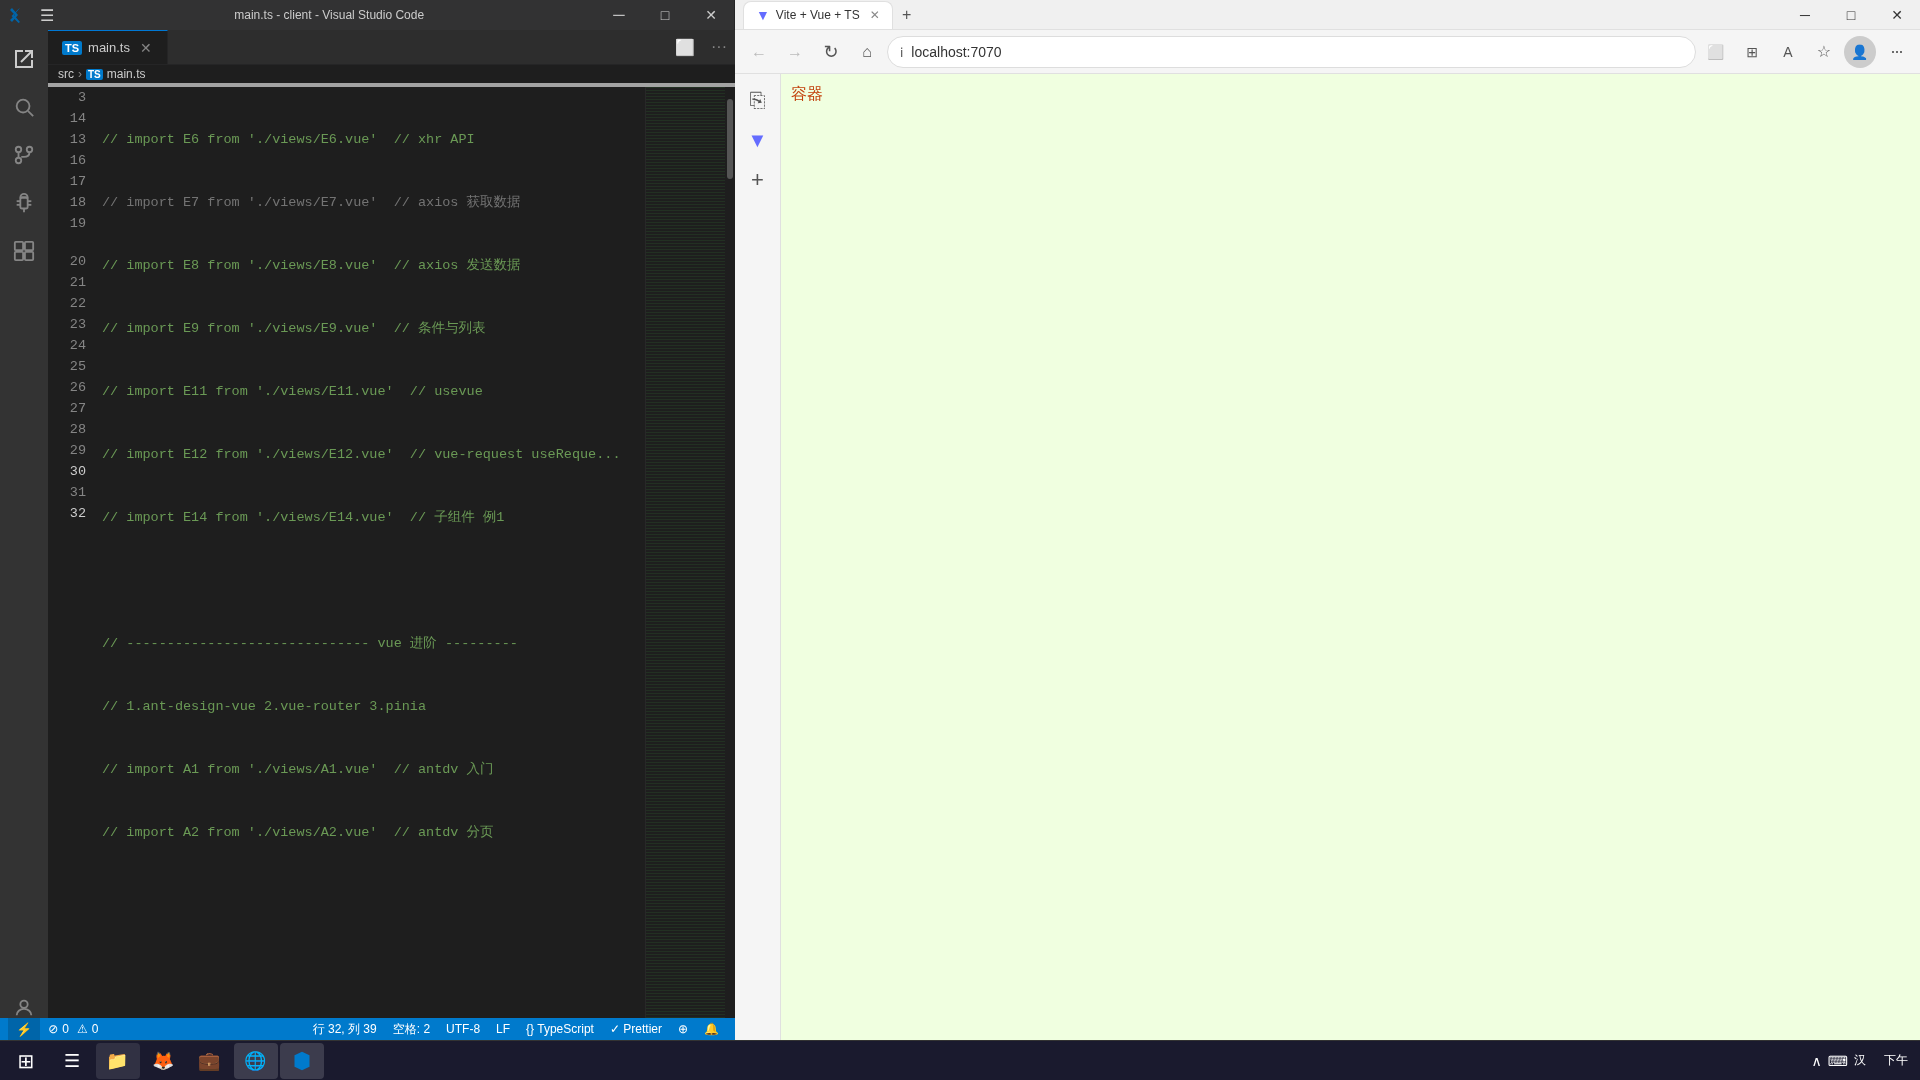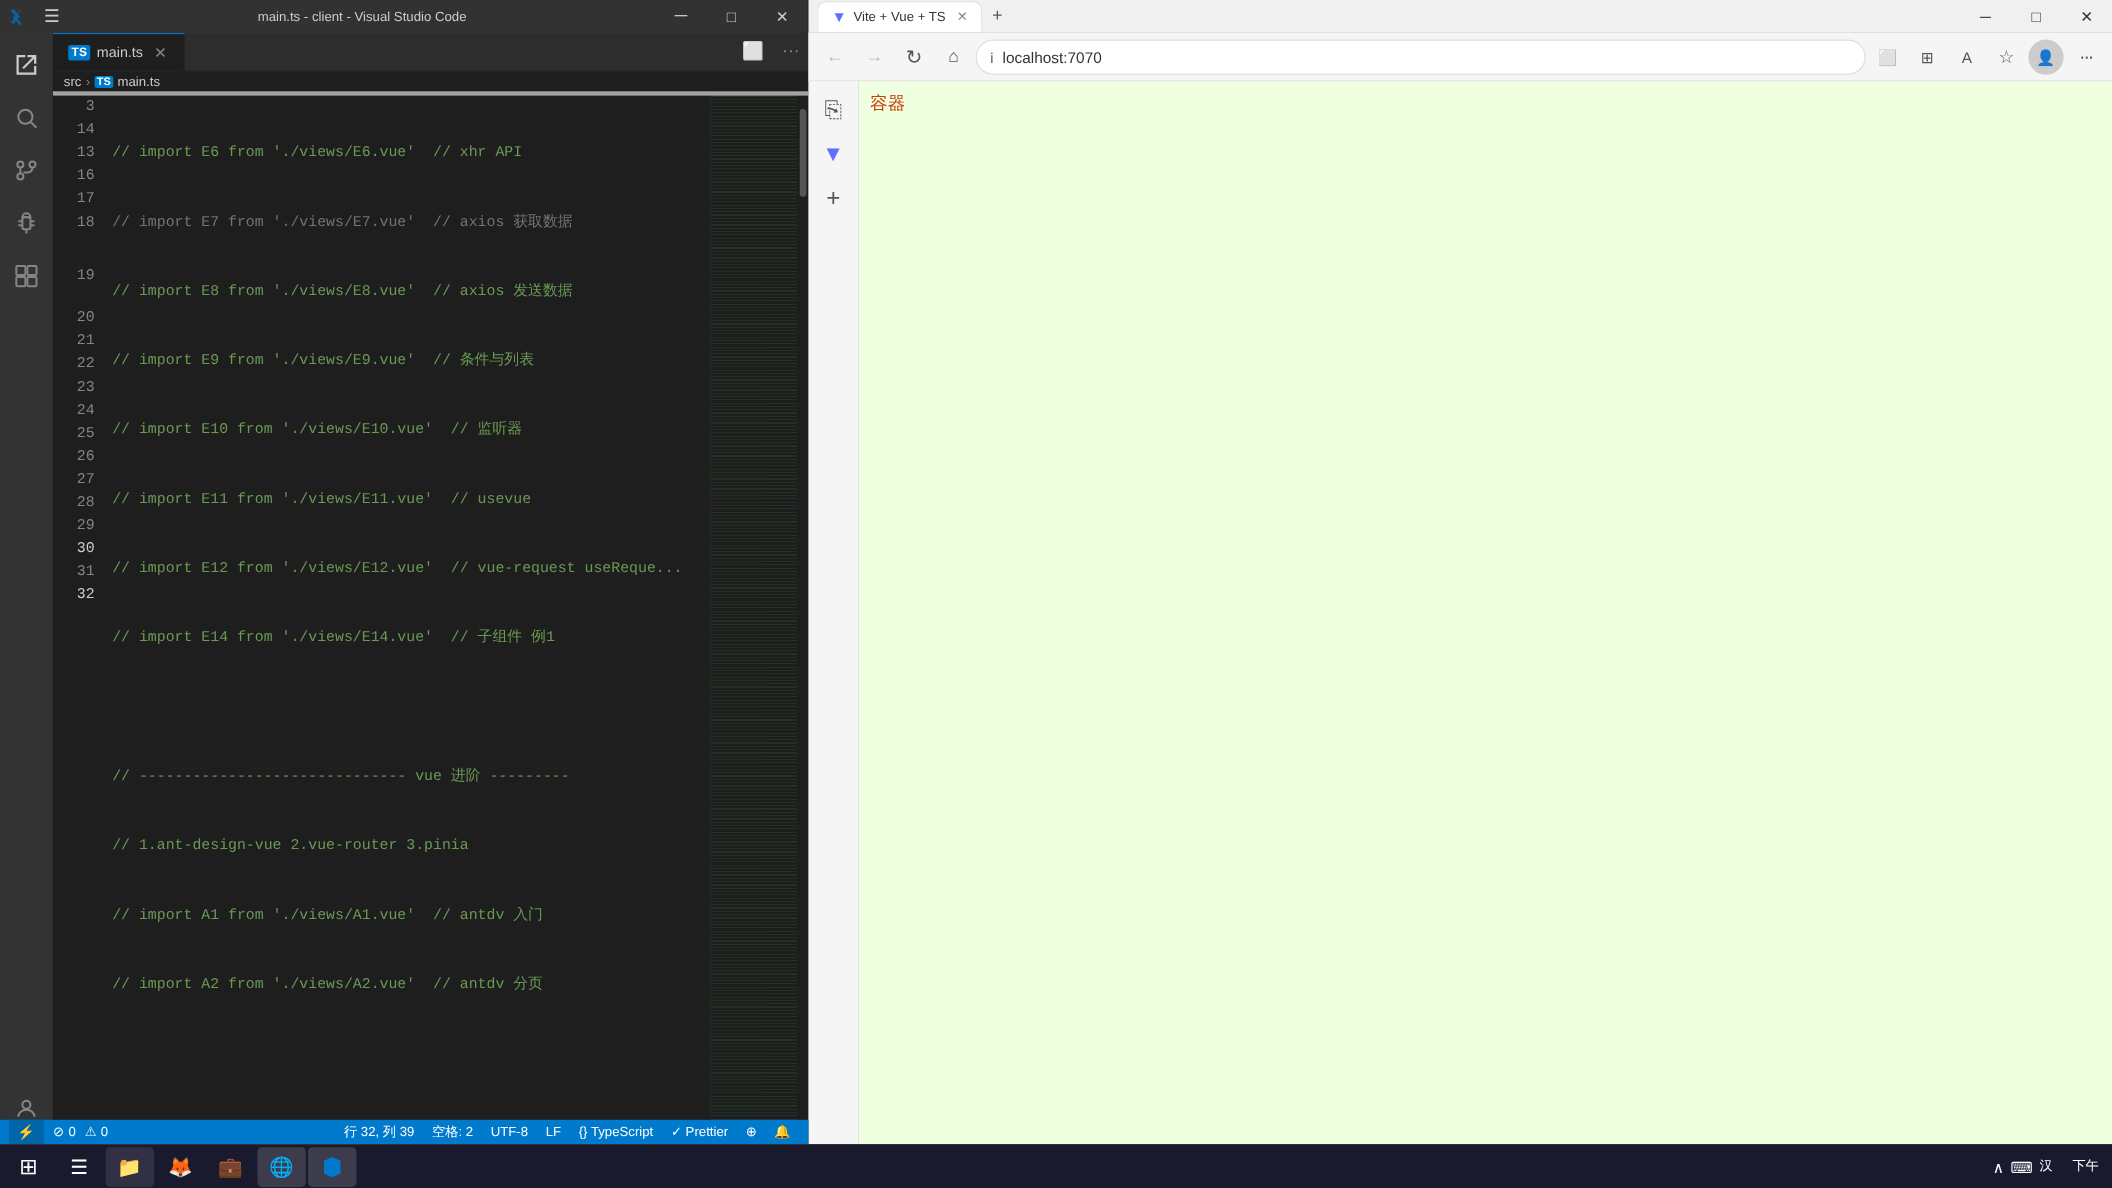--- a/index.html
+++ b/index.html
@@ -129,42 +129,41 @@
         <div style="display: flex; flex: 1; overflow: hidden;">
           <div style="flex: 1; overflow: auto; display: flex; background: #1e1e1e; font-family: Consolas, 'Courier New', monospace; font-size: 13.5px;">
 
             <div style="min-width: 46px; background: #1e1e1e; color: #858585; text-align: right; padding: 0 8px 0 0; user-select: none; line-height: 21px; flex-shrink: 0;">
               <div style="height:21px;">3</div>
               <div style="height:21px;">14</div>
               <div style="height:21px;">13</div>
               <div style="height:21px;">16</div>
               <div style="height:21px;">17</div>
               <div style="height:21px;">18</div>
-              <div style="height:21px;margin-top:28px;">19</div>
+              <div style="height:21px;">19</div>
               <div style="height:21px;margin-top:17px;">20</div>
               <div style="height:21px;">21</div>
               <div style="height:21px;">22</div>
               <div style="height:21px;">23</div>
               <div style="height:21px;">24</div>
               <div style="height:21px;">25</div>
               <div style="height:21px;">26</div>
               <div style="height:21px;">27</div>
               <div style="height:21px;">28</div>
               <div style="height:21px;">29</div>
               <div style="height:21px; color: #cccccc;">30</div>
               <div style="height:21px;">31</div>
               <div style="height:21px; color: #cccccc;">32</div>
             </div>
 
             <div style="flex: 1; padding-left: 8px; line-height: 21px; color: #d4d4d4; white-space: pre; overflow-x: auto; cursor: text;">
               <div style="height:21px;"><span style="color:#6a9955;">// import E6 from './views/E6.vue'  // xhr API</span></div>
               <div style="height:21px;"><span style="color:#737373;">// import E7 from './views/E7.vue'  // axios 获取数据</span></div>
               <div style="height:21px;"><span style="color:#6a9955;">// import E8 from './views/E8.vue'  // axios 发送数据</span></div>
               <div style="height:21px;"><span style="color:#6a9955;">// import E9 from './views/E9.vue'  // 条件与列表</span></div>
-              <div style="height:21px;"><span style="color:#6a9955;">// import E10 from './views/E10.vue'  // 监听器</span></div>
               <div style="height:21px;"><span style="color:#6a9955;">// import E11 from './views/E11.vue'  // usevue</span></div>
               <div style="height:21px;"><span style="color:#6a9955;">// import E12 from './views/E12.vue'  // vue-request useReque...</span></div>
               <div style="height:21px;"><span style="color:#6a9955;">// import E14 from './views/E14.vue'  // 子组件 例1</span></div>
               <div style="height:21px;"></div>
               <div style="height:21px;"><span style="color:#6a9955;">// ------------------------------ vue 进阶 ---------</span></div>
               <div style="height:21px;"><span style="color:#6a9955;">// 1.ant-design-vue 2.vue-router 3.pinia</span></div>
               <div style="height:21px;"><span style="color:#6a9955;">// import A1 from './views/A1.vue'  // antdv 入门</span></div>
               <div style="height:21px;"><span style="color:#6a9955;">// import A2 from './views/A2.vue'  // antdv 分页</span></div>
               
               

